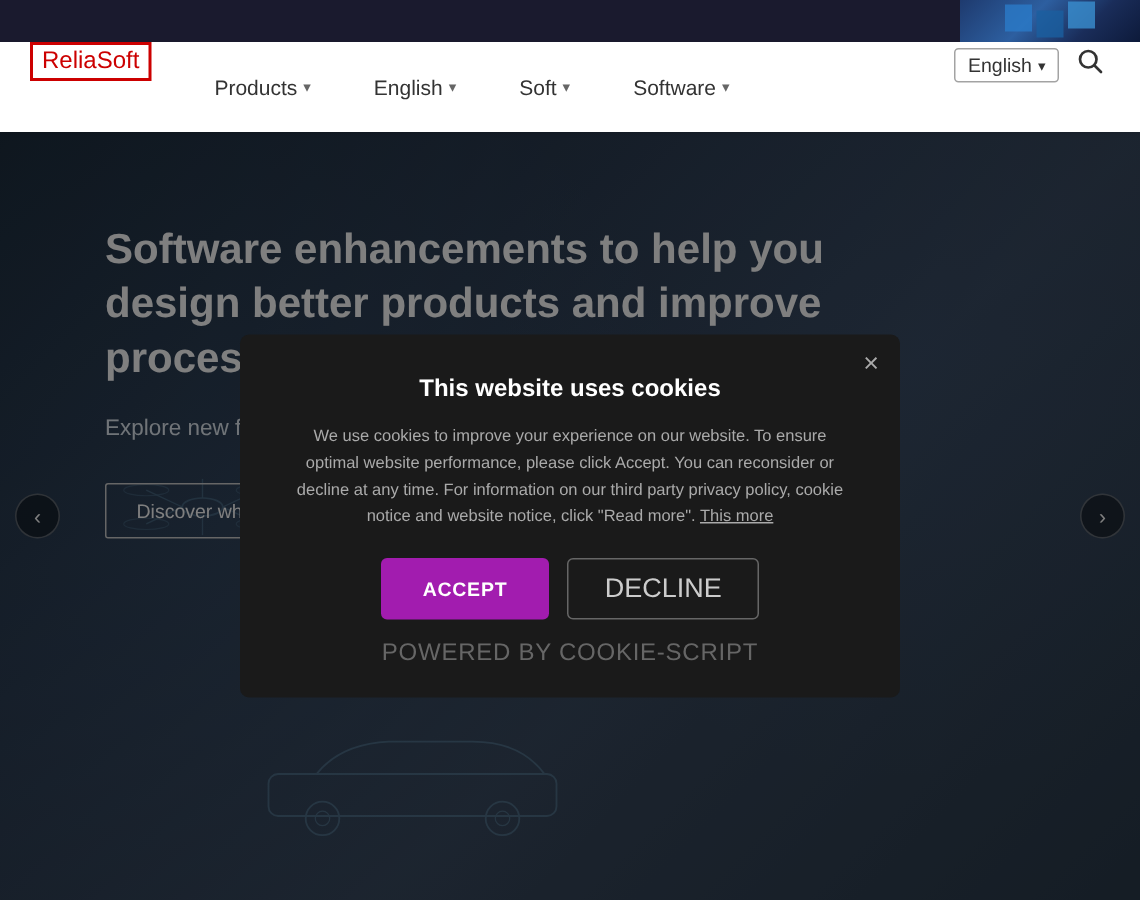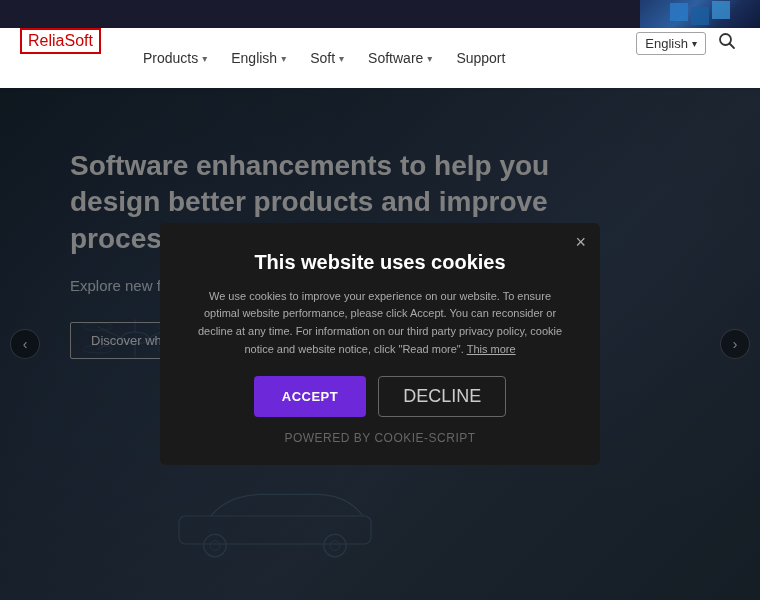--- a/index.html
+++ b/index.html
@@ -56,21 +56,21 @@
     }
     .logo-border {
       display: inline-block;
       border: 2px solid #cc0000;
       padding: 2px 6px;
     }
 
     .nav {
       display: flex;
       align-items: center;
-      gap: 0;
+      gap: 18px;
       flex: 1;
     }
     .nav-item {
       display: flex;
       align-items: center;
       padding: 0 12px;
       height: 60px;
       cursor: pointer;
       font-size: 14px;
       color: #333;
@@ -221,21 +221,21 @@
       top: 10px;
       right: 14px;
       color: #aaa;
       font-size: 18px;
       cursor: pointer;
       background: none;
       border: none;
       line-height: 1;
     }
     .cookie-title {
-      font-size: 20px;
+      font-size: 16px;
       font-weight: bold;
       text-align: center;
       margin-bottom: 14px;
       color: #ffffff;
     }
     .cookie-body {
       font-size: 11px;
       color: #aaaaaa;
       text-align: center;
       line-height: 1.6;
@@ -245,42 +245,42 @@
       color: #aaaaaa;
       text-decoration: underline;
     }
     .cookie-buttons {
       display: flex;
       justify-content: center;
       gap: 12px;
       margin-bottom: 14px;
     }
     .btn-accept {
-      background: #6d28d9;
+      background: #a21caf;
       color: white;
       border: none;
       padding: 9px 28px;
       border-radius: 4px;
       font-size: 13px;
       font-weight: bold;
       cursor: pointer;
       letter-spacing: 0.5px;
     }
     .btn-decline {
       background: transparent;
       color: #cccccc;
       border: 1.5px solid #666;
       padding: 9px 24px;
       border-radius: 4px;
       font-size: 18px;
       cursor: pointer;
     }
     .cookie-powered {
       text-align: center;
-      font-size: 12px;
+      font-size: 16px;
       color: #666;
       letter-spacing: 0.5px;
       text-transform: uppercase;
     }
   </style>
 </head>
 <body>
 
 <div class="top-banner">
   <div class="top-banner-image">
@@ -308,23 +308,20 @@
       <span>English</span>
       <span class="nav-chevron">▾</span>
     </div>
     <div class="nav-item">
       <span>Soft</span>
       <span class="nav-chevron">▾</span>
     </div>
     <div class="nav-item">
       <span>Software</span>
       <span class="nav-chevron">▾</span>
-    </div>
-    <div class="nav-item">
-      <span>Support</span>
     </div>
   </nav>
 
   <div class="header-right">
     <div class="lang-selector">
       <span>English</span>
       <span class="lang-chevron">▾</span>
     </div>
     <div class="search-icon-btn">
       <svg width="18" height="18" viewBox="0 0 18 18" fill="none" xmlns="http://www.w3.org/2000/svg">

